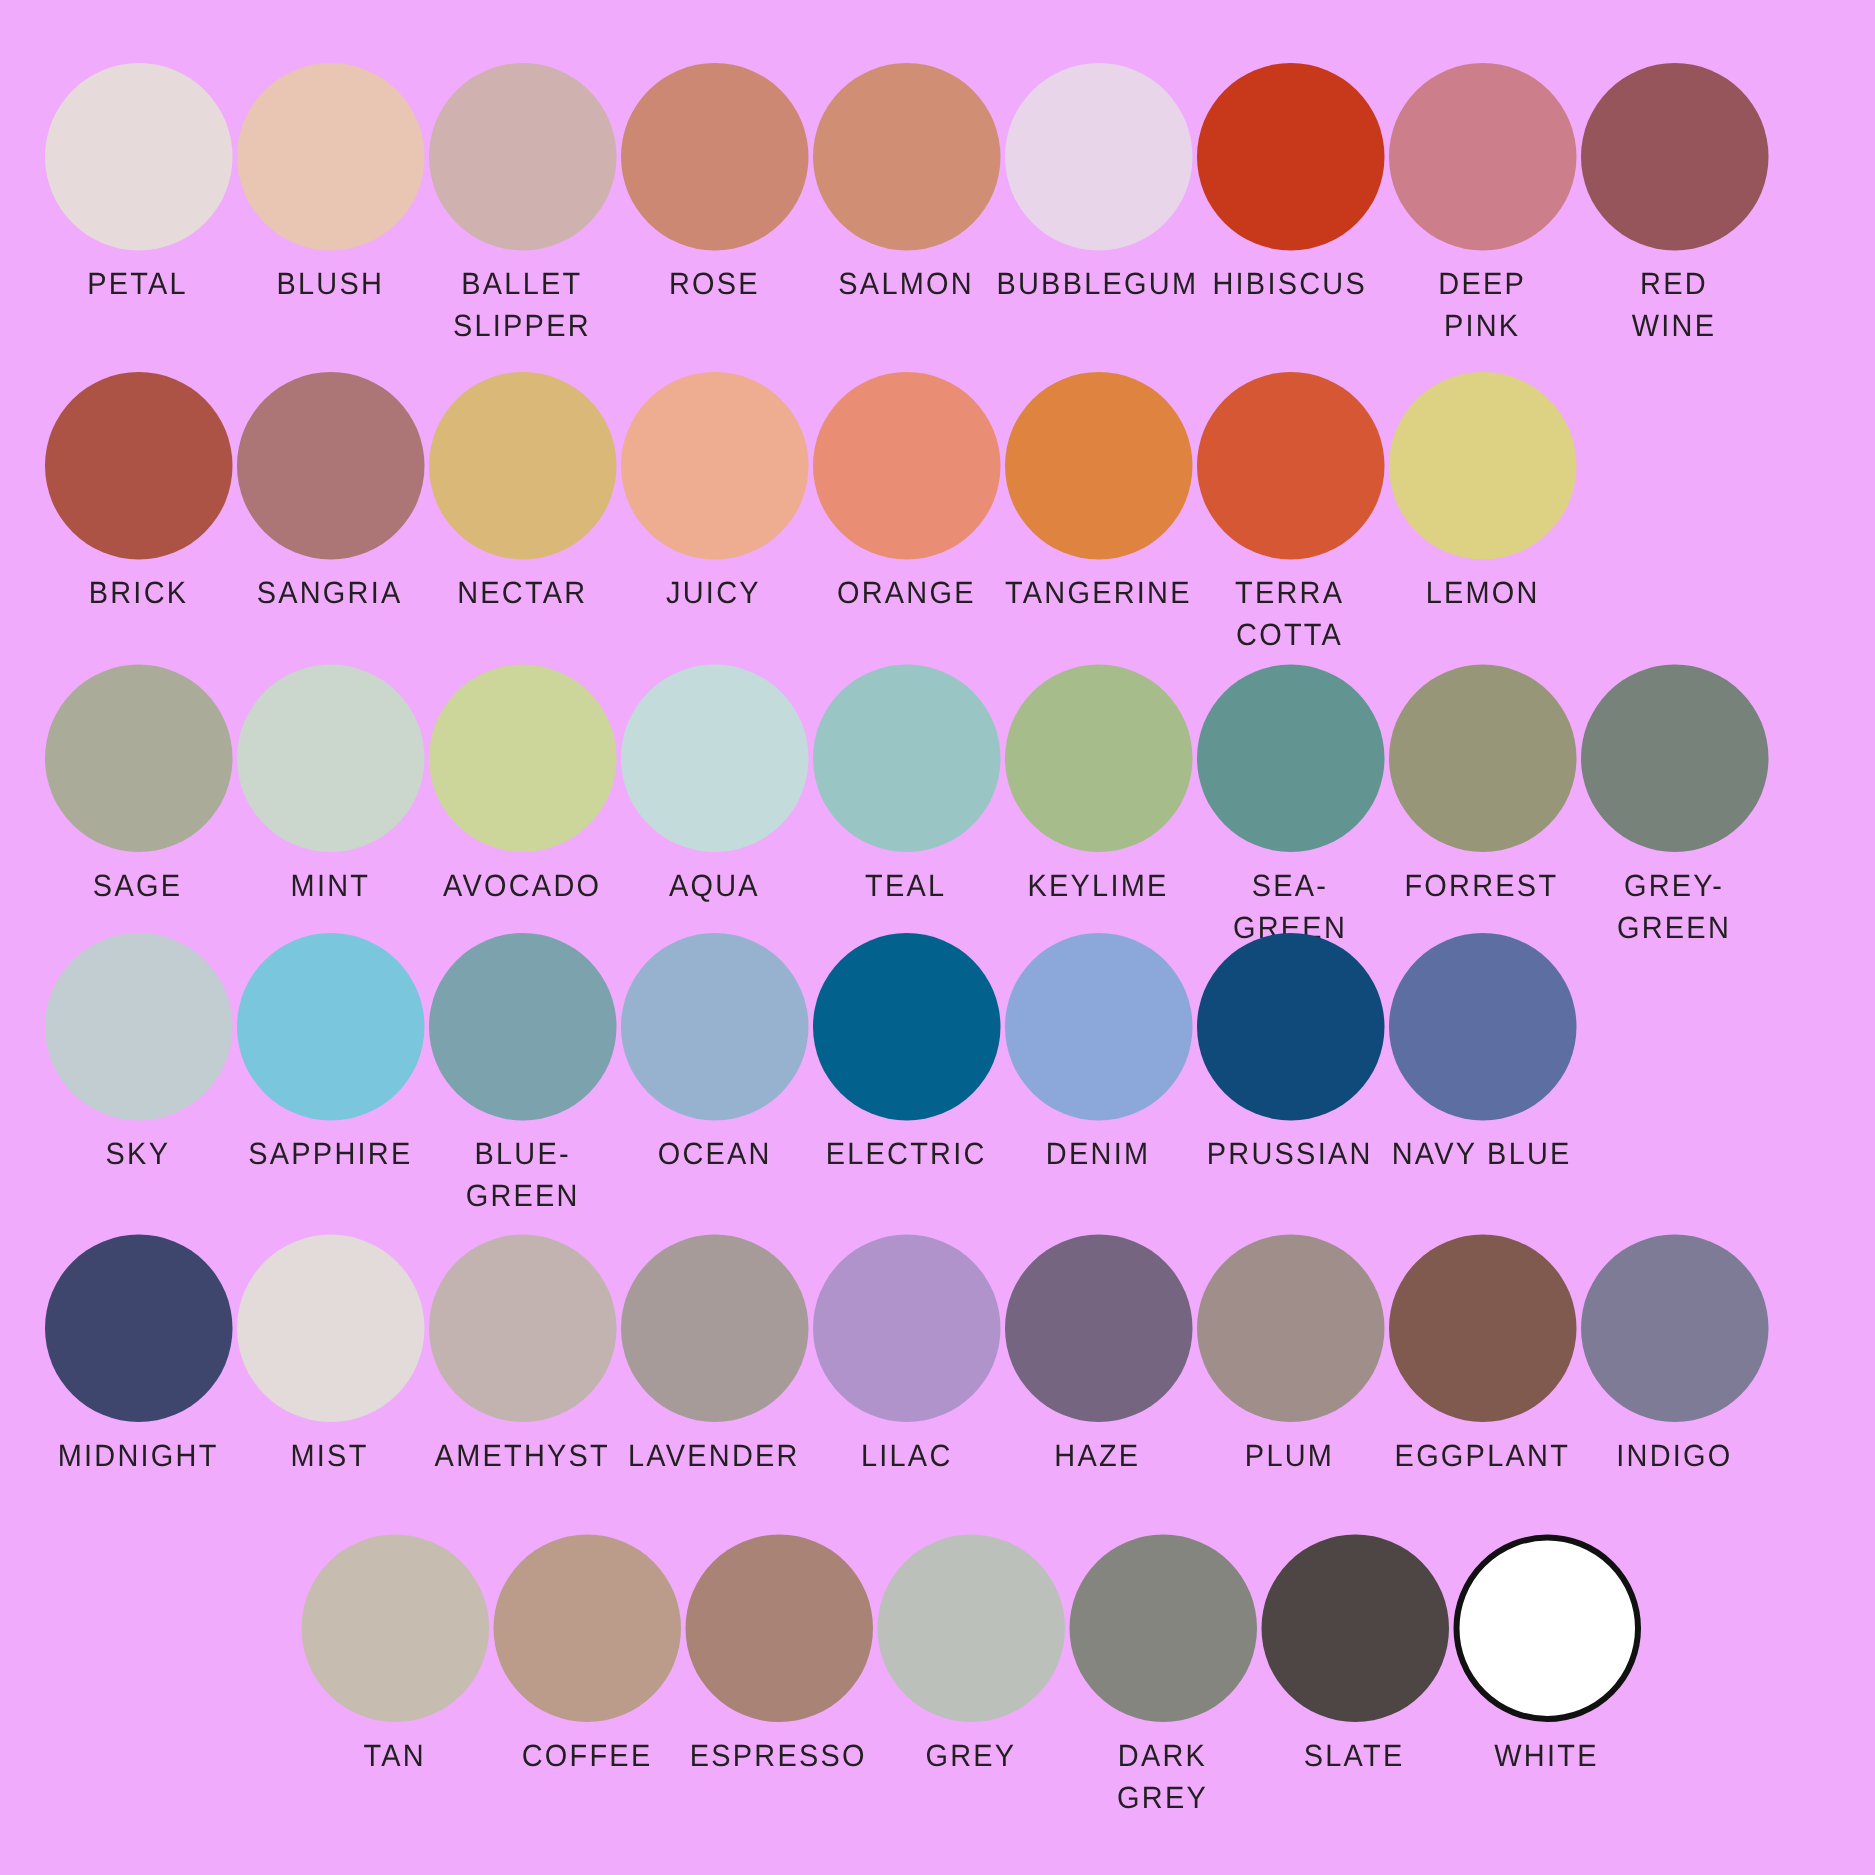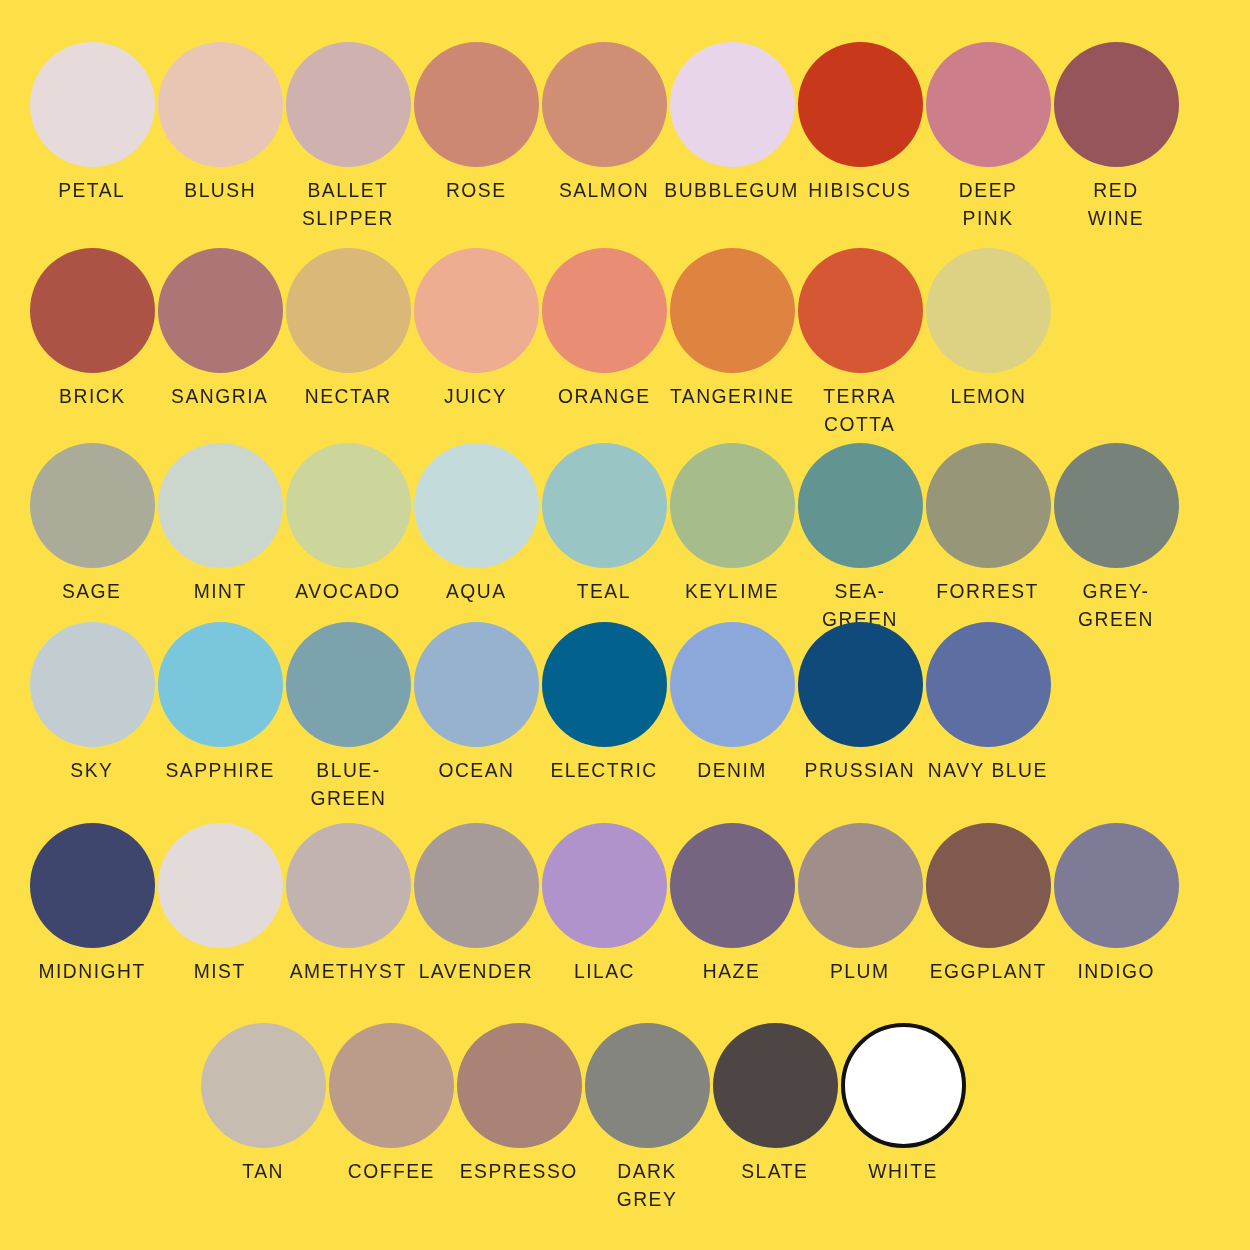--- a/index.html
+++ b/index.html
@@ -10,21 +10,21 @@
   body {
     width: 1250px;
     height: 1250px;
     font-family: "Liberation Sans", sans-serif;
     overflow: hidden;
   }
   #palette-sheet {
     position: relative;
     width: 1250px;
     height: 1250px;
-    background: #fde047;
+    background: #f0abfc;
   }
   .swatch-row {
     position: absolute;
     left: 0;
     width: 1250px;
     display: flex;
     flex-direction: row;
   }
   .swatch {
     width: 128px;
@@ -262,20 +262,24 @@
       </div>
       <div class="swatch">
         <div class="swatch-dot" style="background: rgb(187, 156, 138);"></div>
         <div class="swatch-label">COFFEE</div>
       </div>
       <div class="swatch">
         <div class="swatch-dot" style="background: rgb(168, 131, 118);"></div>
         <div class="swatch-label">ESPRESSO</div>
       </div>
       <div class="swatch">
+        <div class="swatch-dot" style="background: rgb(188, 192, 186);"></div>
+        <div class="swatch-label">GREY</div>
+      </div>
+      <div class="swatch">
         <div class="swatch-dot" style="background: rgb(133, 133, 127);"></div>
         <div class="swatch-label">DARK GREY</div>
       </div>
       <div class="swatch">
         <div class="swatch-dot" style="background: rgb(78, 70, 69);"></div>
         <div class="swatch-label">SLATE</div>
       </div>
       <div class="swatch">
         <div class="swatch-dot outlined" style="background: rgb(255, 255, 255); border-color: rgb(17, 17, 17);"></div>
         <div class="swatch-label">WHITE</div>

